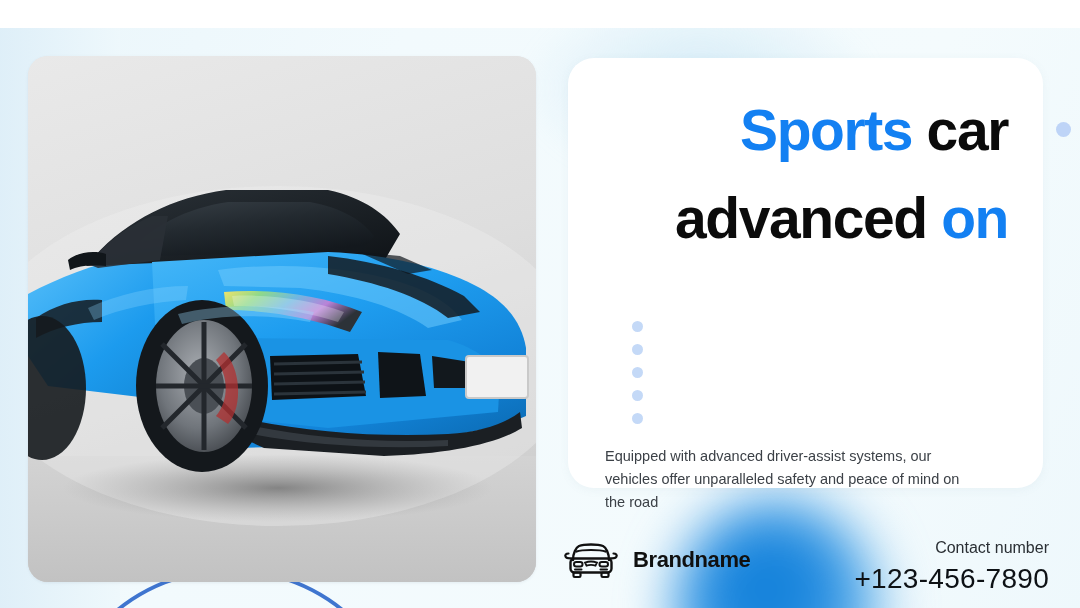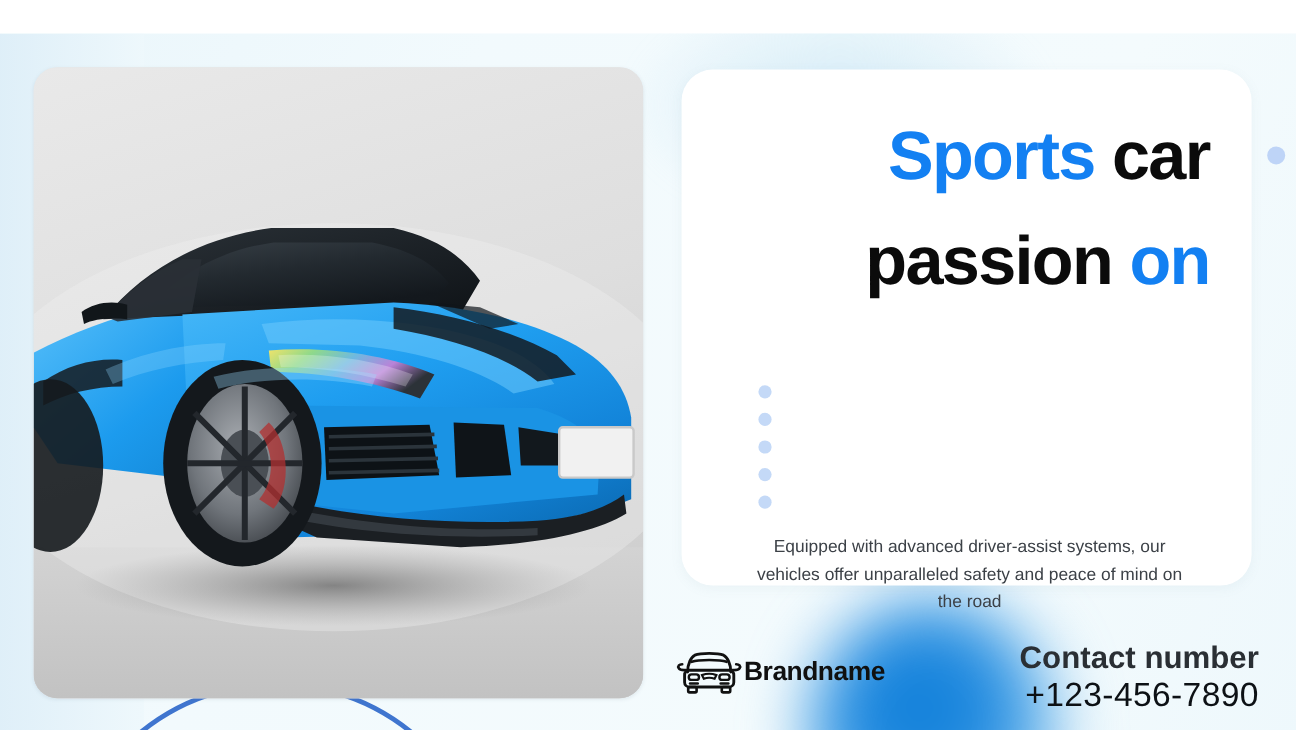--- a/index.html
+++ b/index.html
@@ -115,55 +115,56 @@
   }
   .dots i {
     display: block;
     width: 11px; height: 11px;
     border-radius: 50%;
     background: #c4d9f7;
   }
 
   .body-copy {
     position: absolute;
-    left: 52px; top: 372px;
+    left: 37px; top: 372px;
     width: 376px;
-    text-align: center;
+    text-align: left;
     font-size: 14.5px;
     line-height: 23px;
     color: #3c4147;
     font-family: "Liberation Sans", sans-serif;
   }
 
   
   .brand {
     position: absolute;
     left: 562px; top: 511px;
     display: flex;
     align-items: center;
+    gap: 13px;
   }
   .brand .car-icon { display: block; width: 58px; height: 42px; }
   .brand-name {
     font-size: 22px;
     font-weight: 800;
     letter-spacing: -0.4px;
     color: #101010;
     font-family: "Liberation Sans", sans-serif;
   }
 
   .contact {
     position: absolute;
     right: 31px; top: 505px;
     text-align: right;
     color: #12161a;
   }
   .contact-label {
-    font-size: 26px;
+    font-size: 16px;
     line-height: 30px;
-    font-weight: 700;
+    font-weight: 400;
     color: #2a2f34;
   }
   .contact-number {
     font-size: 28px;
     line-height: 32px;
     font-weight: 400;
     letter-spacing: .3px;
     color: #0d1115;
   }
 </style>
@@ -303,21 +304,21 @@
 
       <path d="M150 258 C190 248 244 248 286 256 L282 266 C240 258 192 258 154 268 Z" fill="#9adcff" opacity=".35"></path>
       <path d="M60 252 C90 238 126 230 160 230 L158 244 C126 246 94 252 66 264 Z" fill="#8fd6ff" opacity=".3"></path>
     </svg>
   </div>
 
   <div class="card">
 
     <div class="headline">
       <span class="hl-line"><span class="hl-accent">Sports</span><span> car</span></span>
-      <span class="hl-line"><span>passion </span><span class="hl-accent">on</span></span>
+      <span class="hl-line"><span>advanced </span><span class="hl-accent">on</span></span>
     </div>
 
     <div class="dots">
       <i></i>
       <i></i>
       <i></i>
       <i></i>
       <i></i>
     </div>
 

